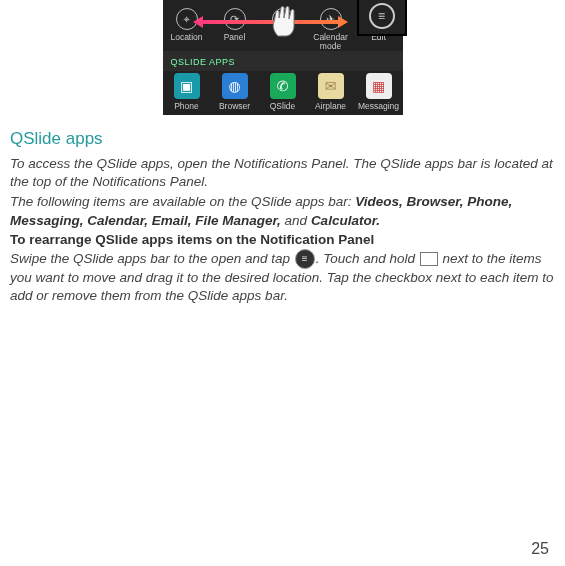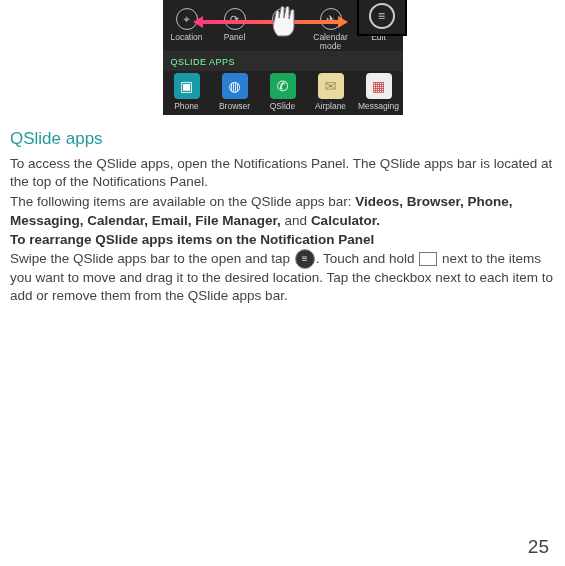--- a/index.html
+++ b/index.html
@@ -133,20 +133,21 @@
     color: #259a9e;
     font-size: 17px;
     font-weight: normal;
     margin: 4px 0 6px 0;
   }
   p.body {
     font-size: 13.5px;
     line-height: 1.35;
     margin-bottom: 2px;
     color: #444;
+    font-style: italic;
   }
   .bold { font-weight: bold; color: #333; }
   p.subhead {
     font-weight: bold;
     font-size: 13.5px;
     margin-bottom: 2px;
     color: #333;
   }
   .inline-icon {
     display: inline-flex;
@@ -168,21 +169,21 @@
     vertical-align: middle;
     width: 18px;
     height: 14px;
     border: 1px solid #777;
     margin: 0 1px;
   }
   .page-num {
     position: absolute;
     bottom: 8px;
     right: 16px;
-    font-size: 19px;
+    font-size: 16px;
     color: #444;
   }
 </style>
 </head>
 <body>
 
 <div class="screenshot-wrap">
   <div class="swipe-arrow">
     <div class="swipe-head-l"></div>
       <div class="swipe-line"></div>

